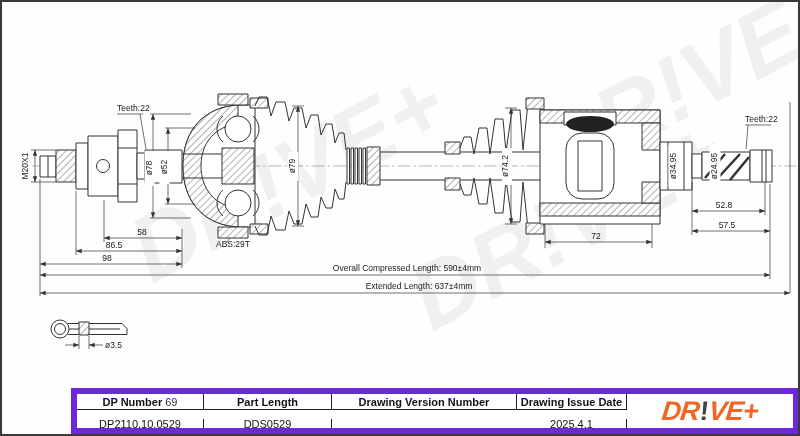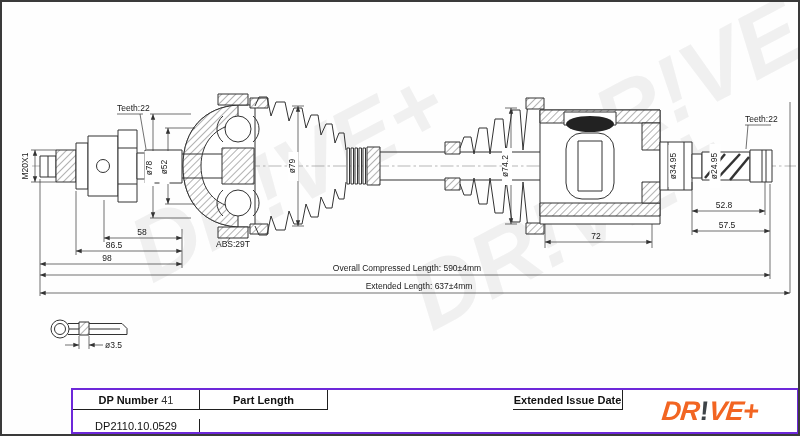--- a/index.html
+++ b/index.html
@@ -9,21 +9,21 @@
     font-family:"Liberation Sans",sans-serif;
   }
   svg text{font-family:"Liberation Sans","DejaVu Sans",sans-serif;fill:#1a1a1a;}
   .dimtxt{font-size:8.5px;}
   .wm{font-style:italic;font-weight:bold;font-size:92px;opacity:0.06;fill:#222;}
   
   .tblock{
     position:absolute;left:69px;top:386px;width:728px;height:46px;
     display:grid;grid-template-columns:127px 128px 185px 110px 1fr;
     grid-template-rows:1fr 1.08fr;
-    border:2px solid #6d28d9;background:#fff;box-sizing:border-box;
+    border:6px solid #6d28d9;background:#fff;box-sizing:border-box;
   }
   .cell{
     border-right:1px solid #1f1f1f;border-bottom:1px solid #1f1f1f;
     display:flex;align-items:center;justify-content:center;
     font-size:11px;color:#111;white-space:nowrap;overflow:hidden;
   }
   .cell.hdr{font-weight:bold;}
   .cell.hdr .suffix{font-weight:normal;margin-left:3px;color:#333;}
   .cell.last{border-right:none;}
   .cell.bot{border-bottom:none;margin-top:9px;}
@@ -246,26 +246,29 @@
     <text x="405" y="269" text-anchor="middle">Overall Compressed Length: 590±4mm</text>
     <text x="417" y="287" text-anchor="middle">Extended Length: 637±4mm</text>
     <text x="103" y="346">ø3.5</text>
   </g>
 </svg>
 
 
 <div class="tblock">
   <div class="cell hdr" style="grid-column:1;grid-row:1">
     <span>DP Number</span>
-    <span class="suffix">41</span>
+    <span class="suffix">69</span>
   </div>
   <div class="cell hdr" style="grid-column:2;grid-row:1">Part Length</div>
-  <div class="cell hdr" style="grid-column:4;grid-row:1">Extended Issue Date</div>
+  <div class="cell hdr" style="grid-column:3;grid-row:1">Drawing Version Number</div>
+  <div class="cell hdr" style="grid-column:4;grid-row:1">Drawing Issue Date</div>
   <div class="cell last logocell">
     <div class="logo" style="color: rgb(242, 101, 34);">
       <span>DR</span><span class="bang" style="color: rgb(62, 68, 72);">!</span><span>VE+</span>
     </div>
   </div>
   <div class="cell bot" style="grid-column:1;grid-row:2">DP2110.10.0529</div>
+  <div class="cell bot" style="grid-column:2;grid-row:2">DDS0529</div>
+  <div class="cell bot" style="grid-column:4;grid-row:2">2025.4.1</div>
 </div>
 
 
 
 
 </body></html>

